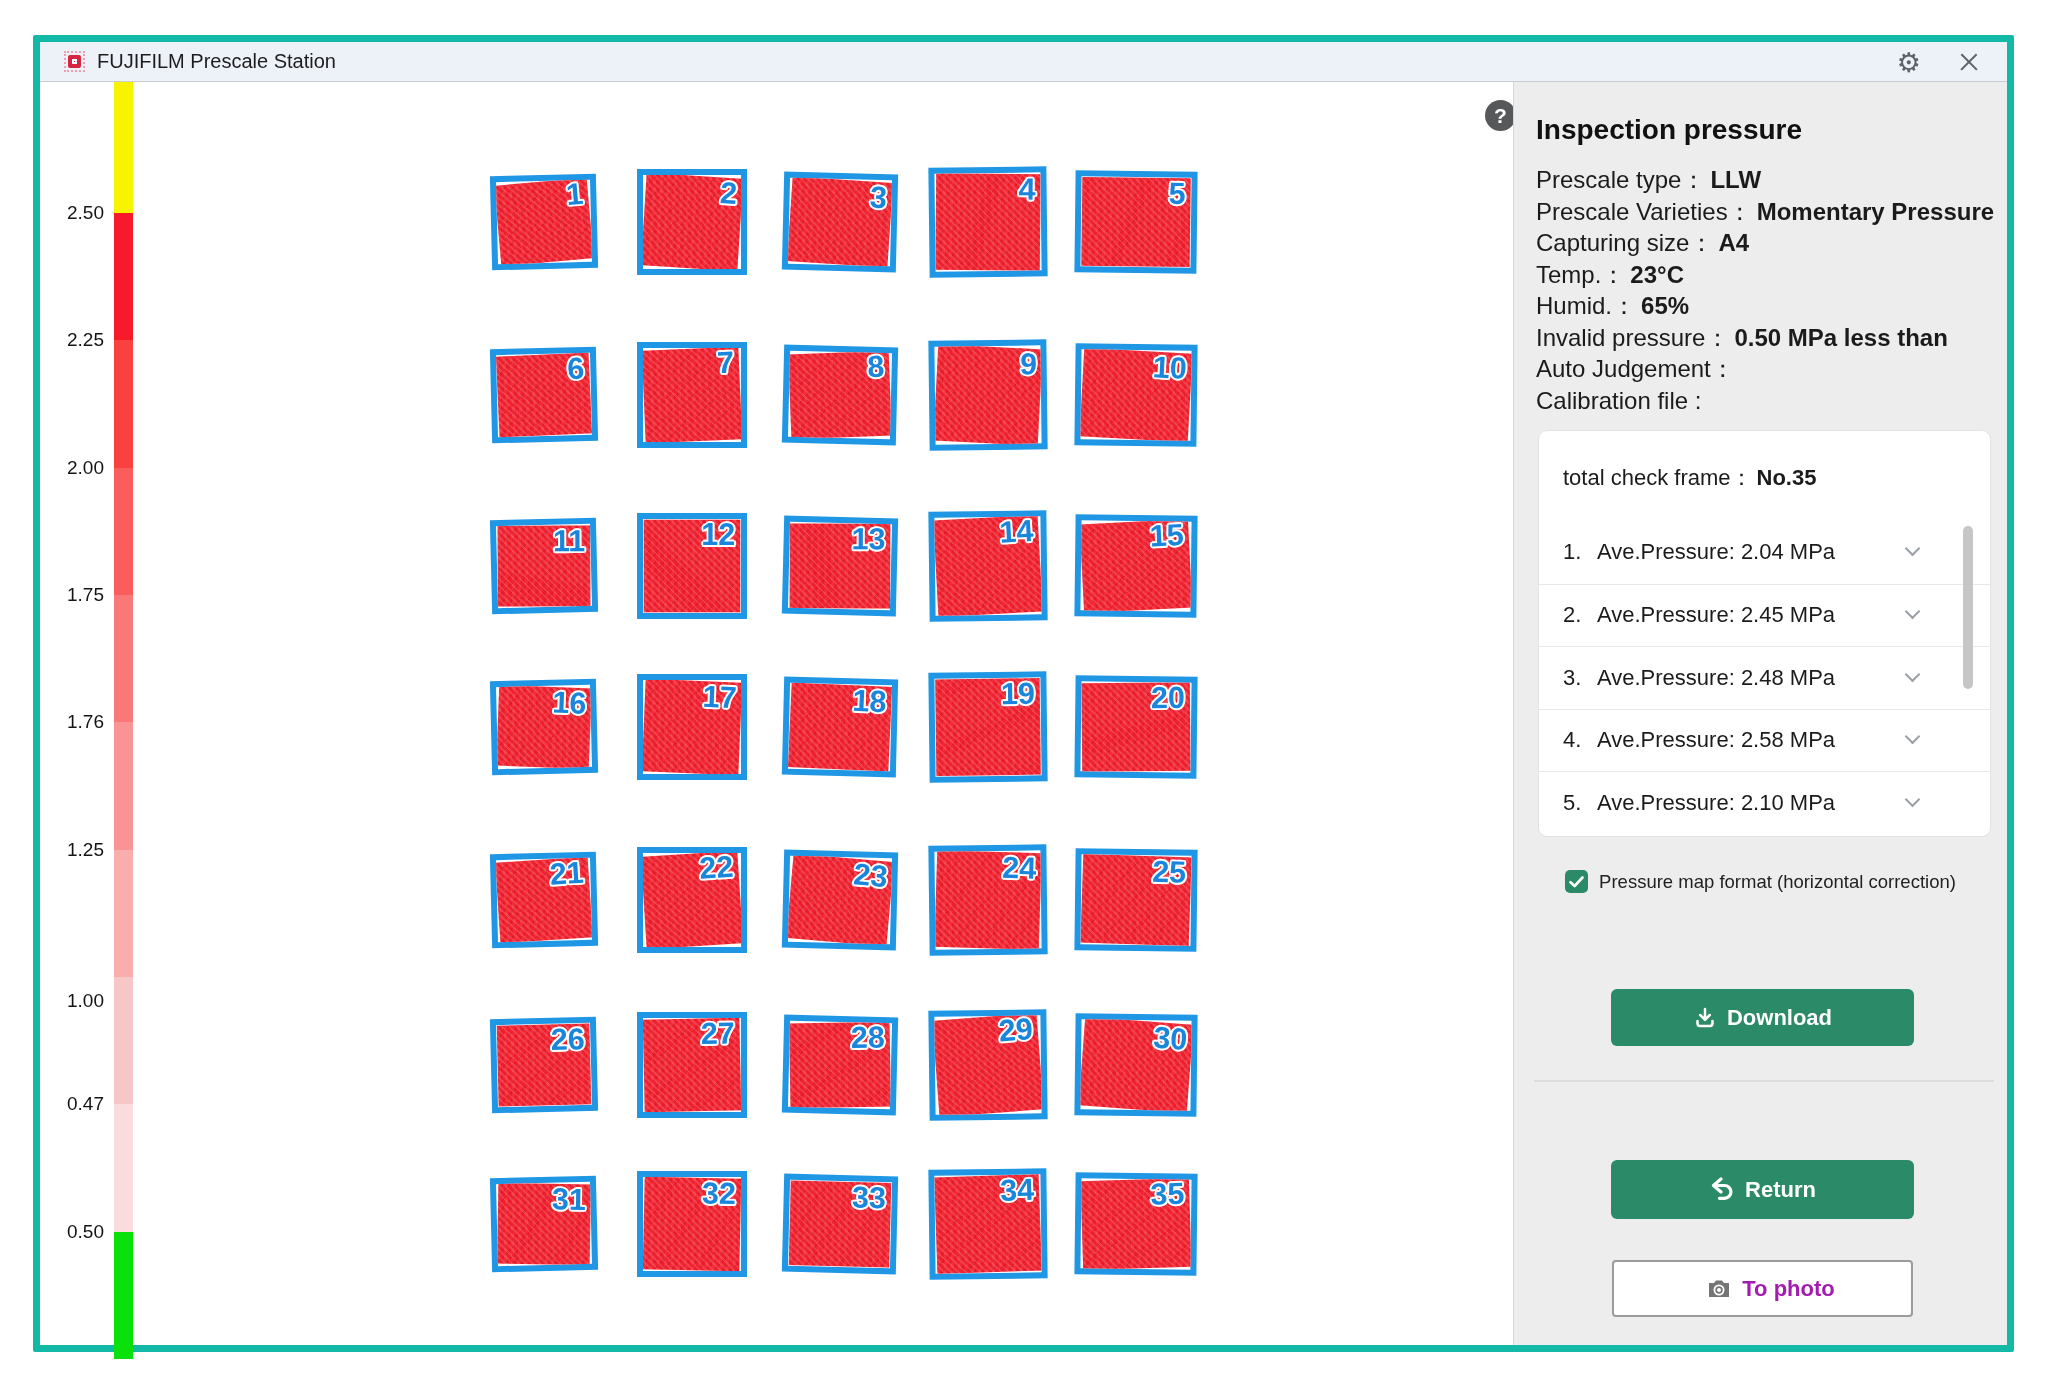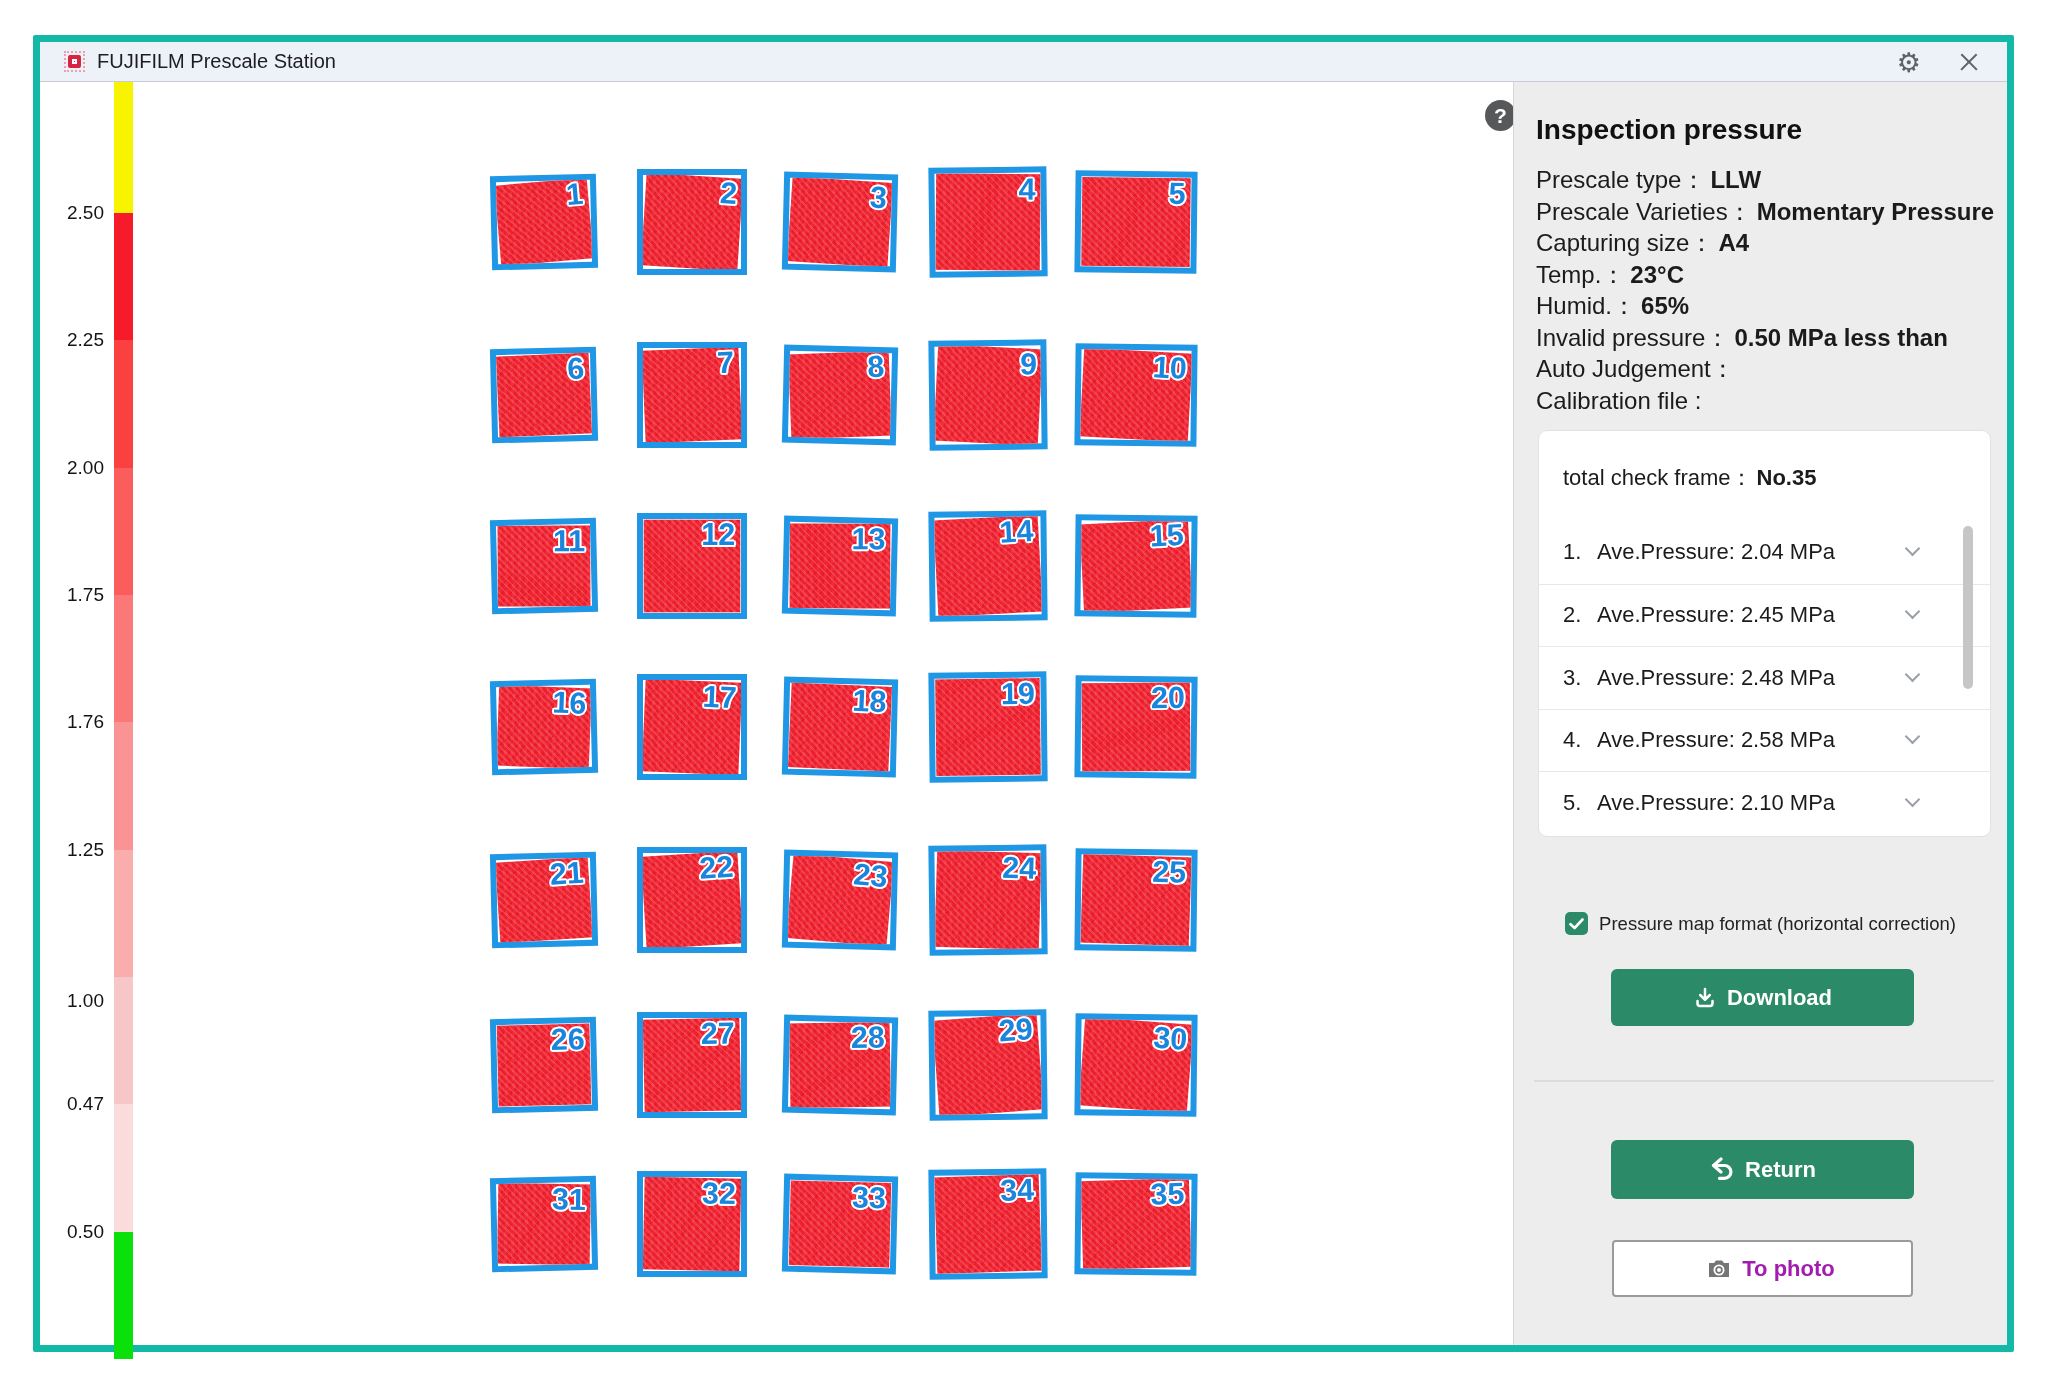--- a/index.html
+++ b/index.html
@@ -60,26 +60,26 @@
   .total-line .val{font-weight:700;margin-left:4px;}
   .list{position:absolute;left:0;top:90px;width:100%;}
   .list-row{height:62.5px;display:flex;align-items:center;padding-left:24px;position:relative;cursor:pointer;}
   .list-row + .list-row{border-top:1px solid #e8e8e8;}
   .list-row .idx{font-size:22px;color:#1b1b1b;width:34px;}
   .list-row .txt{font-size:22px;color:#1b1b1b;}
   .chev{position:absolute;right:72px;top:50%;width:11px;height:11px;margin-top:-9px;
     border-right:2.5px solid #9aa0a6;border-bottom:2.5px solid #9aa0a6;transform:rotate(45deg);}
   .scroll-thumb{position:absolute;right:17px;top:95px;width:10px;height:163px;border-radius:5px;background:#c6c6c6;cursor:pointer;}
 
-  .check-row{position:absolute;left:0;top:830px;width:100%;display:flex;align-items:center;justify-content:center;gap:11px;cursor:pointer;}
+  .check-row{position:absolute;left:0;top:788px;width:100%;display:flex;align-items:center;justify-content:center;gap:11px;cursor:pointer;}
   .checkbox{width:23px;height:23px;border-radius:5px;background:var(--accent-green);display:flex;align-items:center;justify-content:center;flex:0 0 23px;}
   .check-label{font-size:18.5px;color:#222;}
 
   .btn{position:absolute;left:97px;width:303px;border-radius:6px;display:flex;align-items:center;justify-content:center;
-    gap:10px;font-size:22px;font-weight:700;cursor:pointer;}
+    gap:10px;font-size:22px;font-weight:700;cursor:pointer;margin-top:20px;}
   .btn-green{background:var(--accent-green);color:#ffffff;border:none;}
   .btn-download{top:887px;height:57px;}
   .hr{position:absolute;left:20px;top:998px;width:460px;border-top:2px solid #dcdcdc;}
   .btn-return{top:1058px;height:59px;}
   .btn-photo{top:1158px;left:98px;width:301px;height:57px;background:#ffffff;border:2px solid #9b9b9b;border-radius:4px;color:#a21caf;padding-left:16px;}
 
   .icon-svg{display:block;}
 </style>
 </head>
 <body>

